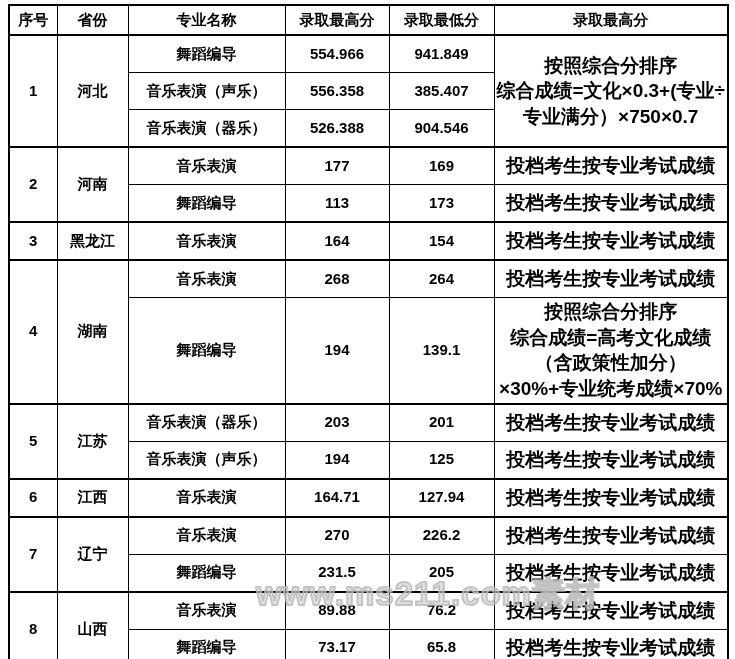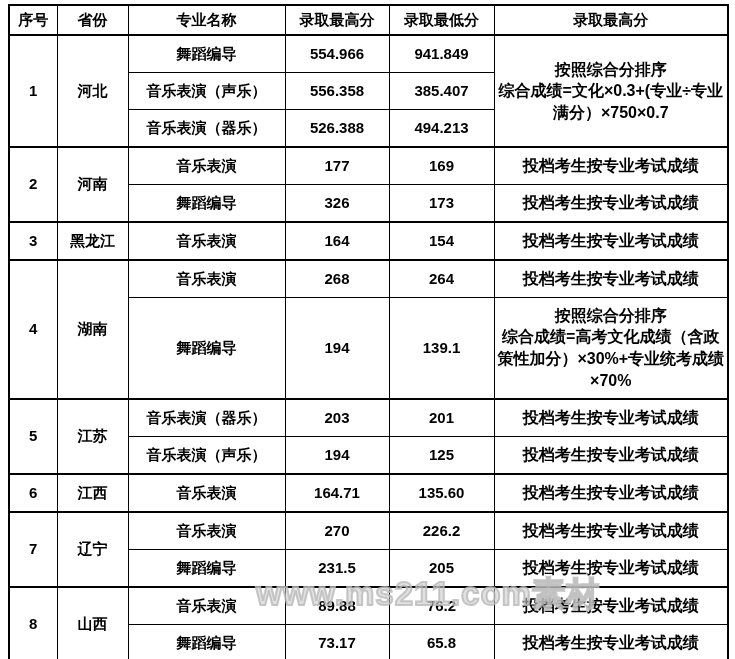--- a/index.html
+++ b/index.html
@@ -36,21 +36,21 @@
     line-height: 1.25;
     font-weight: 700;
     overflow: hidden;
   }
   .score-table thead th { height: 26px; }
   .score-table tbody td { height: 34px; }
   .score-table tr.group-first td { border-top: 2px solid #000000; }
   .score-table tr.tall td { height: 98px; }
   .score-table td.method-cell {
     white-space: pre-line;
-    font-size: 16px;
+    font-size: 19px;
     line-height: 1.35;
   }
   .watermark {
     position: absolute;
     left: 220px;
     top: 572px;
     font-size: 33px;
     font-weight: 700;
     letter-spacing: 1px;
     white-space: nowrap;
@@ -96,33 +96,33 @@
 综合成绩=文化×0.3+(专业÷专业满分）×750×0.7</td>
         </tr>
         <tr>
           <td>音乐表演（声乐）</td>
           <td>556.358</td>
           <td>385.407</td>
         </tr>
         <tr>
           <td>音乐表演（器乐）</td>
           <td>526.388</td>
-          <td>494.213</td>
+          <td>904.546</td>
         </tr>
         <tr class="group-first">
           <td rowspan="2">2</td>
           <td rowspan="2">河南</td>
           <td>音乐表演</td>
           <td>177</td>
           <td>169</td>
           <td class="method-cell">投档考生按专业考试成绩</td>
         </tr>
         <tr>
           <td>舞蹈编导</td>
-          <td>326</td>
+          <td>113</td>
           <td>173</td>
           <td class="method-cell">投档考生按专业考试成绩</td>
         </tr>
         <tr class="group-first">
           <td rowspan="1">3</td>
           <td rowspan="1">黑龙江</td>
           <td>音乐表演</td>
           <td>164</td>
           <td>154</td>
           <td class="method-cell">投档考生按专业考试成绩</td>
@@ -154,21 +154,21 @@
           <td>音乐表演（声乐）</td>
           <td>194</td>
           <td>125</td>
           <td class="method-cell">投档考生按专业考试成绩</td>
         </tr>
         <tr class="group-first">
           <td rowspan="1">6</td>
           <td rowspan="1">江西</td>
           <td>音乐表演</td>
           <td>164.71</td>
-          <td>135.60</td>
+          <td>127.94</td>
           <td class="method-cell">投档考生按专业考试成绩</td>
         </tr>
         <tr class="group-first">
           <td rowspan="2">7</td>
           <td rowspan="2">辽宁</td>
           <td>音乐表演</td>
           <td>270</td>
           <td>226.2</td>
           <td class="method-cell">投档考生按专业考试成绩</td>
         </tr>

